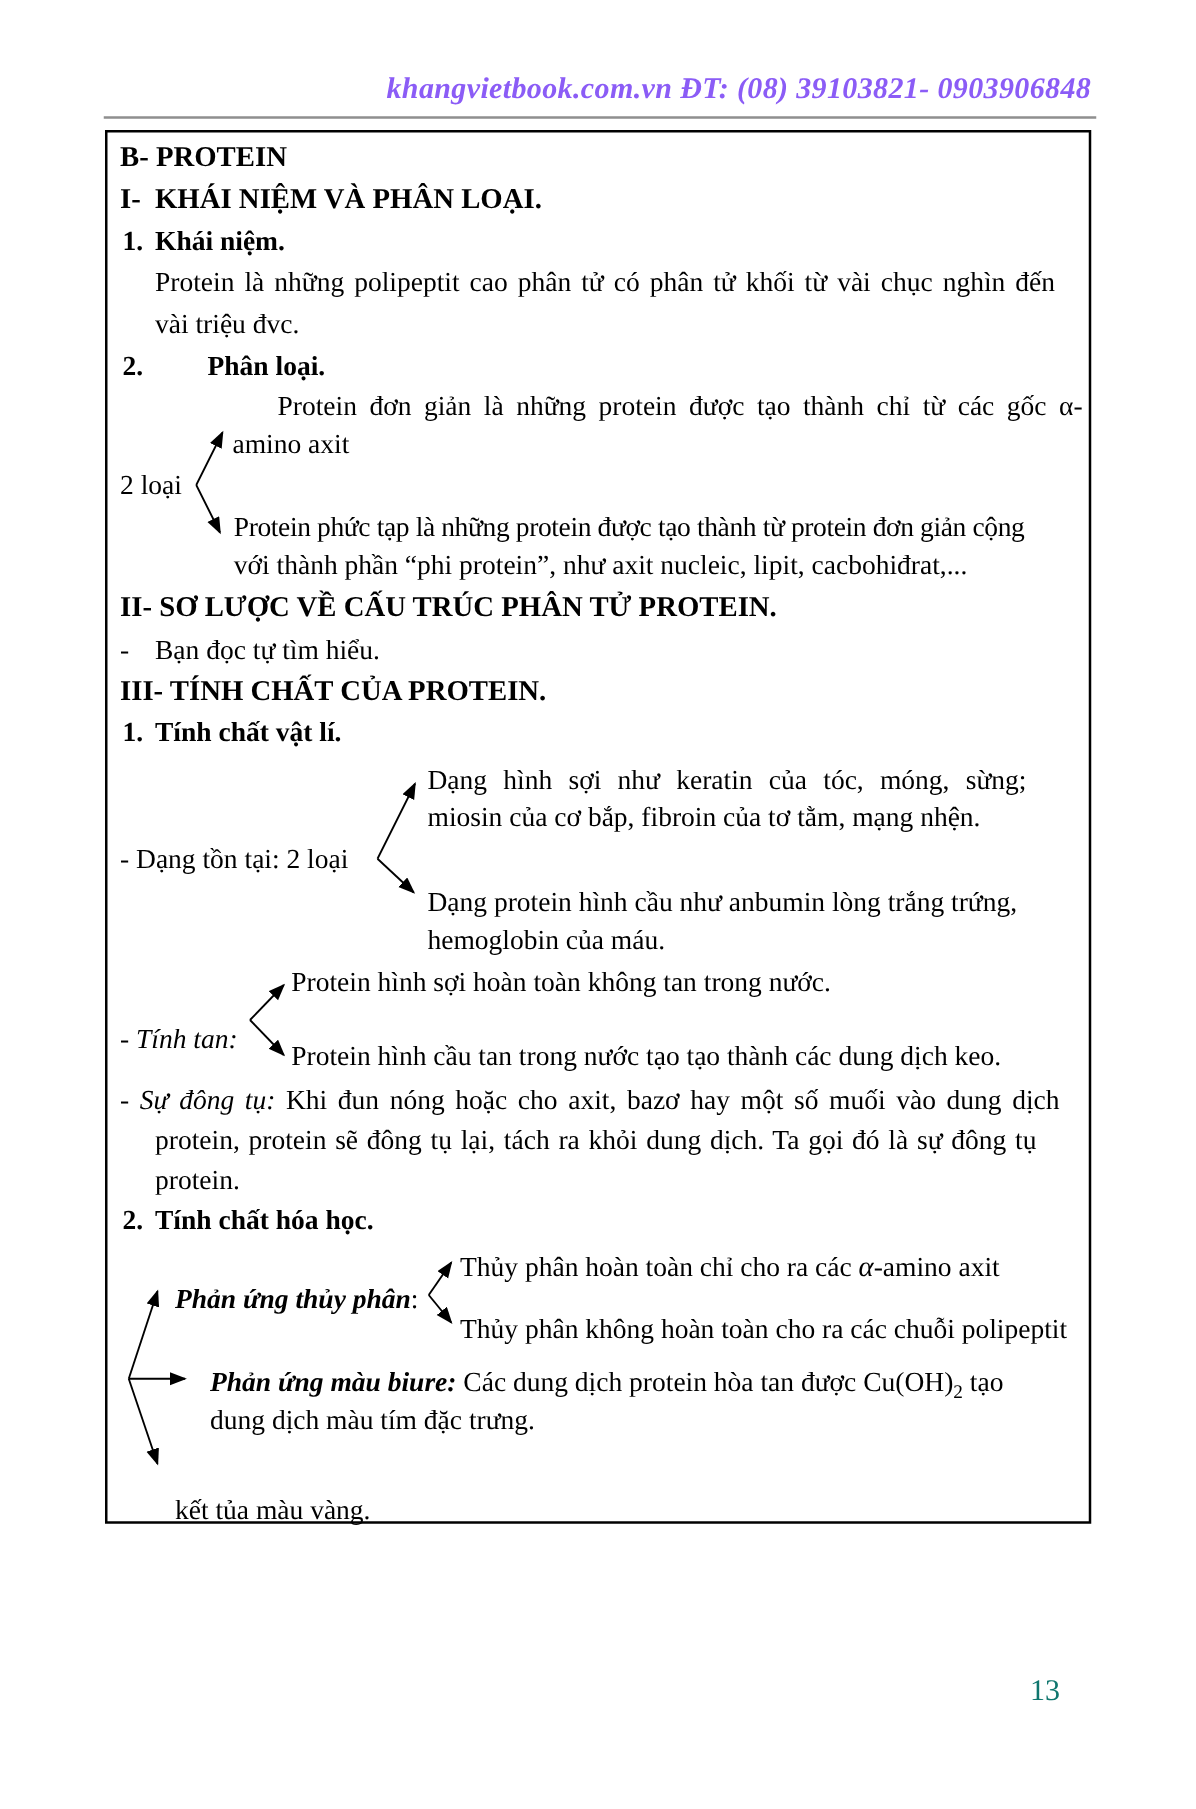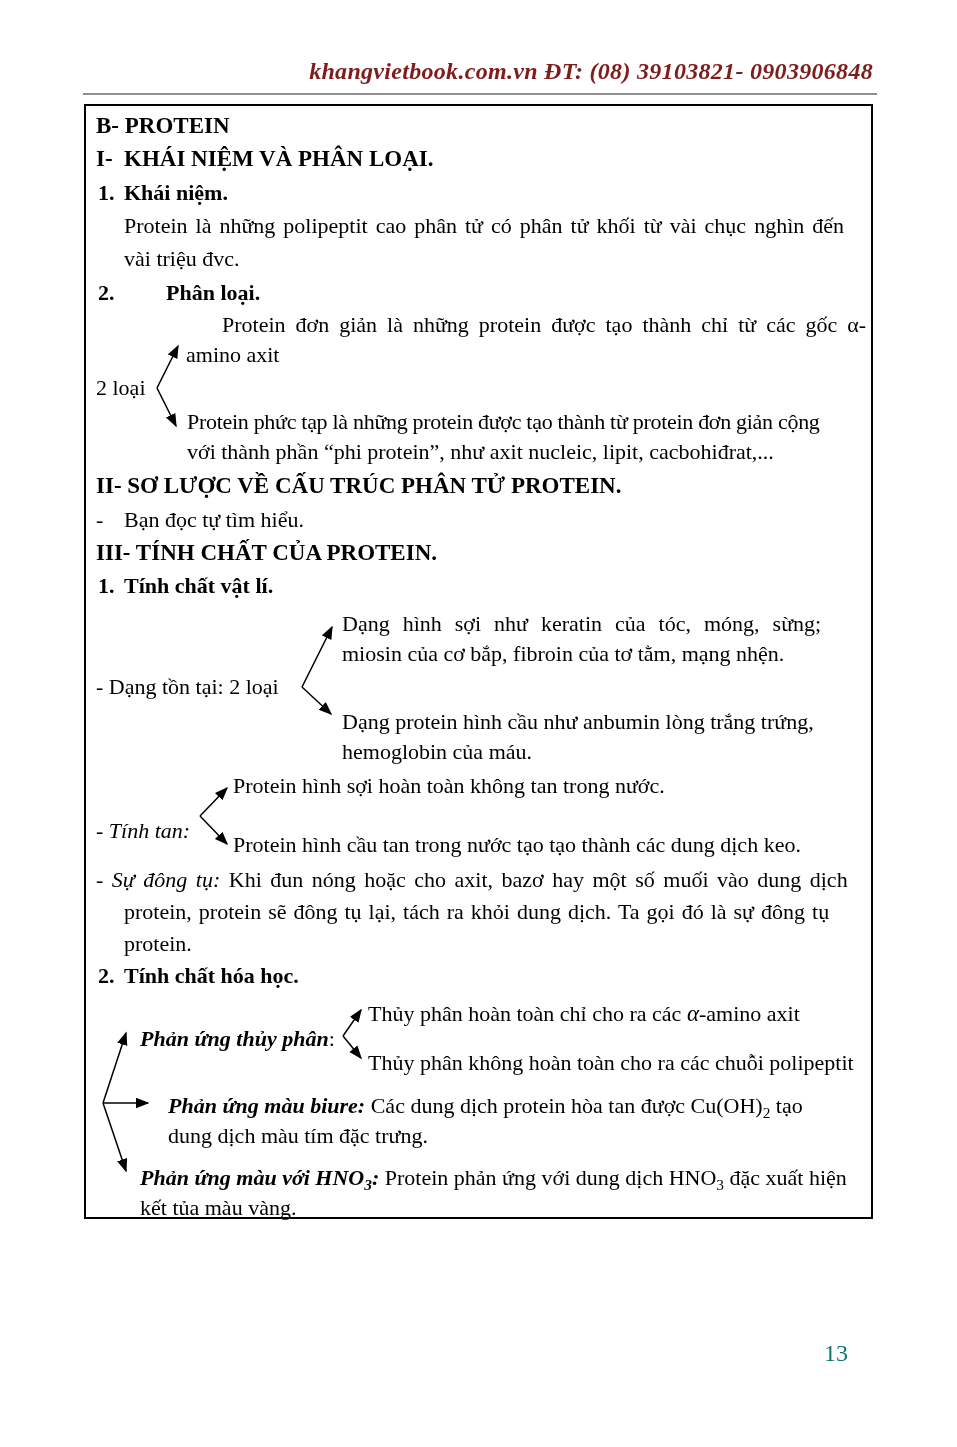--- a/index.html
+++ b/index.html
@@ -4,21 +4,21 @@
 <style>
   * { margin:0; padding:0; box-sizing:border-box; }
   html,body { background:#ffffff; }
   .page {
     position:relative; width:957px; height:1447px; background:#ffffff;
     font-family:"Liberation Serif","DejaVu Serif",serif; color:#000;
     overflow:hidden;
   }
   .header {
     position:absolute; top:58px; right:84px;
-    font-size:24px; font-style:italic; font-weight:bold; color:#7f1d1d;
+    font-size:24px; font-style:italic; font-weight:bold; color:#8b5cf6;
     letter-spacing:0.3px; white-space:nowrap;
   }
   .header-rule {
     position:absolute; left:83px; top:93px; width:794px; height:0;
     border-top:2px solid #8f8f8f;
   }
   .content-box {
     position:absolute; left:84px; top:104px; width:789px; height:1115px;
     border:2px solid #000;
   }
@@ -106,23 +106,20 @@
   <div class="line" style="left:140px; top:1024px;">
     <span class="bi">Phản ứng thủy phân</span><span>:</span>
   </div>
   <div class="line" style="left:368px; top:1048px;">Thủy phân không hoàn toàn cho ra các chuỗi polipeptit</div>
 
   <div class="line" style="left:168px; top:1091px;">
     <span class="bi">Phản ứng màu biure:</span><span> Các dung dịch protein hòa tan được Cu(OH)</span><sub>2</sub><span> tạo</span>
   </div>
   <div class="line" style="left:168px; top:1121px;">dung dịch màu tím đặc trưng.</div>
 
-  <div class="line" style="left:140px; top:1163px;">
-    <span class="bi">Phản ứng màu với HNO</span><sub class="bi">3</sub><span class="bi">:</span><span> Protein phản ứng với dung dịch HNO</span><sub>3</sub><span> đặc xuất hiện</span>
-  </div>
   <div class="line" style="left:140px; top:1193px;">kết tủa màu vàng.</div>
 
   <svg class="arrows" width="957" height="1447" viewBox="0 0 957 1447">
     <defs>
       <marker id="ah" markerWidth="10" markerHeight="8" refX="8" refY="3.5" orient="auto">
         <polygon points="0 0, 9 3.5, 0 7" fill="#000"></polygon>
       </marker>
     </defs>
     <g stroke="#000" stroke-width="1.5" fill="none">
       <line x1="157" y1="388" x2="178" y2="346" marker-end="url(#ah)"></line>

